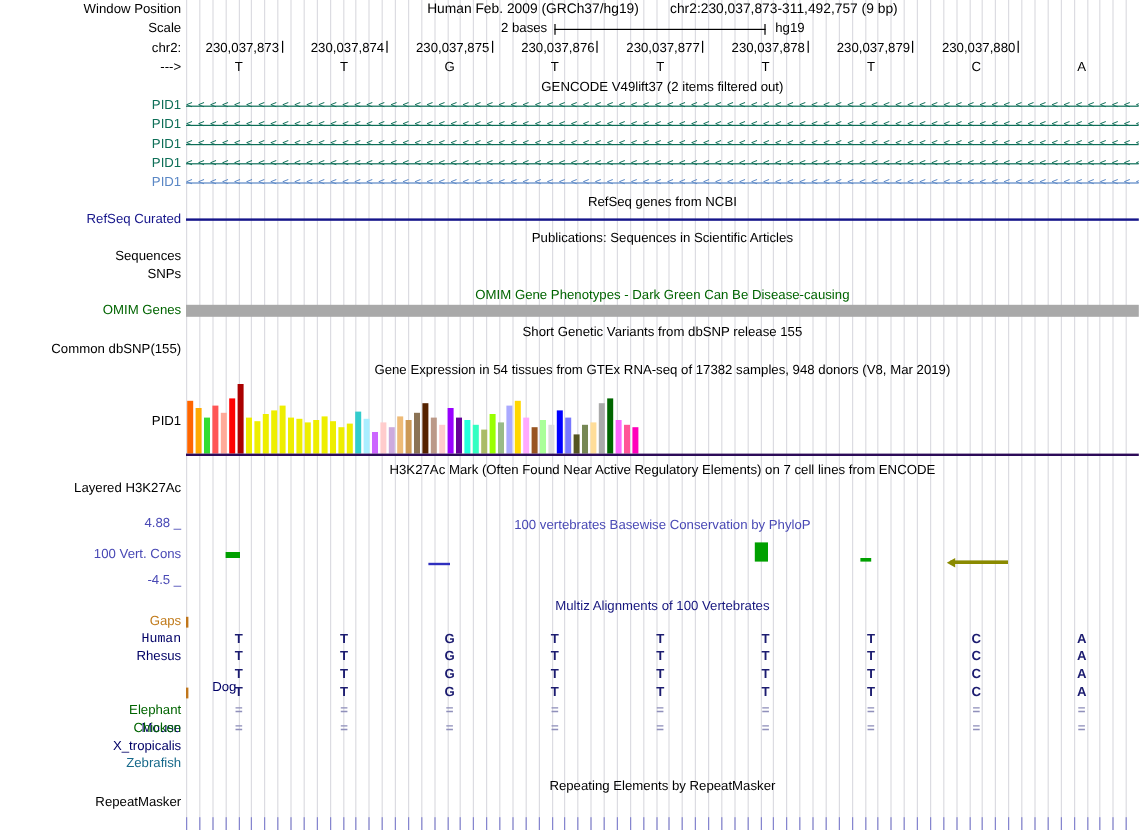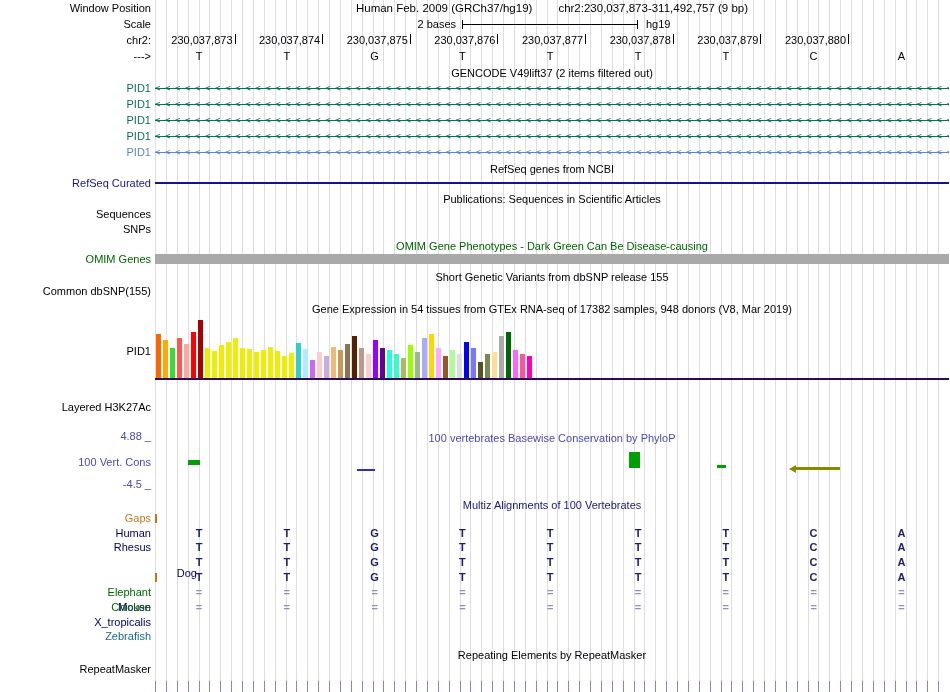--- a/index.html
+++ b/index.html
@@ -324,20 +324,21 @@
       <div class="bar" style="left: 485px; top: 354px; height: 24px; background: rgb(119, 136, 85);"></div>
       <div class="bar" style="left: 492px; top: 352px; height: 26px; background: rgb(255, 221, 153);"></div>
       <div class="bar" style="left: 499px; top: 336px; height: 42px; background: rgb(170, 170, 170);"></div>
       <div class="bar" style="left: 506px; top: 332px; height: 46px; background: rgb(0, 102, 0);"></div>
       <div class="bar" style="left: 513px; top: 350px; height: 28px; background: rgb(255, 102, 255);"></div>
       <div class="bar" style="left: 520px; top: 354px; height: 24px; background: rgb(255, 85, 153);"></div>
       <div class="bar" style="left: 527px; top: 356px; height: 22px; background: rgb(255, 0, 187);"></div>
     </div>
   <div id="gtex-baseline" style="background: rgb(45, 11, 89);"></div>
 
+  <div class="title" style="top:386px">H3K27Ac Mark (Often Found Near Active Regulatory Elements) on 7 cell lines from ENCODE</div>
   <div class="lbl" style="top:401px">Layered H3K27Ac</div>
 
   <div class="lbl" style="top: 430px; color: rgb(73, 73, 181);">4.88 _</div>
   <div class="title" style="top: 432px; color: rgb(73, 73, 181);">100 vertebrates Basewise Conservation by PhyloP</div>
   <div class="lbl" style="top: 456px; color: rgb(73, 73, 181);">100 Vert. Cons</div>
   <div class="lbl" style="top: 478px; color: rgb(73, 73, 181);">-4.5 _</div>
   <div id="cons-track" class="layer">
       <div class="mark" style="left: 188px; top: 460px; width: 12px; height: 5px; background: rgb(0, 160, 0);"></div>
       <div class="mark" style="left: 357px; top: 469px; width: 18px; height: 2px; background: rgb(47, 47, 190);"></div>
       <div class="mark" style="left: 629px; top: 452px; width: 11px; height: 16px; background: rgb(0, 160, 0);"></div>
@@ -425,21 +426,21 @@
 
   <div class="title" style="top:649px">Repeating Elements by RepeatMasker</div>
   <div class="lbl" style="top:663px">RepeatMasker</div>
 
 <div class="lbl" style="top: 82px; color: rgb(13, 110, 87);">PID1</div>
     <div class="lbl" style="top: 98px; color: rgb(13, 110, 87);">PID1</div>
     <div class="lbl" style="top: 114px; color: rgb(13, 110, 87);">PID1</div>
     <div class="lbl" style="top: 130px; color: rgb(13, 110, 87);">PID1</div>
     <div class="lbl" style="top: 146px; color: rgb(90, 135, 197);">PID1</div>
     <div class="lbl" style="top: 512px; color: rgb(192, 122, 26);">Gaps</div>
-    <div class="lbl" style="top: 527px; color: rgb(0, 0, 102);">Human</div>
+    <div class="lbl" style="top: 527px; color: rgb(0, 0, 102); font-family: Liberation Mono, monospace;">Human</div>
     <div class="lbl" style="top: 541px; color: rgb(0, 0, 102);">Rhesus</div>
     <div class="lbl" style="top: 556px; color: rgb(0, 0, 102); margin-top: 45px;">Mouse</div>
     <div class="lbl" style="top: 567px; color: rgb(0, 0, 102); padding-left: 46px;">Dog</div>
     <div class="lbl" style="top: 586px; color: rgb(0, 100, 0);">Elephant</div>
     <div class="lbl" style="top: 601px; color: rgb(0, 100, 0);">Chicken</div>
     <div class="lbl" style="top: 616px; color: rgb(0, 0, 102);">X_tropicalis</div>
     <div class="lbl" style="top: 630px; color: rgb(23, 105, 138);">Zebrafish</div>
   </div>
 
 </body></html>

